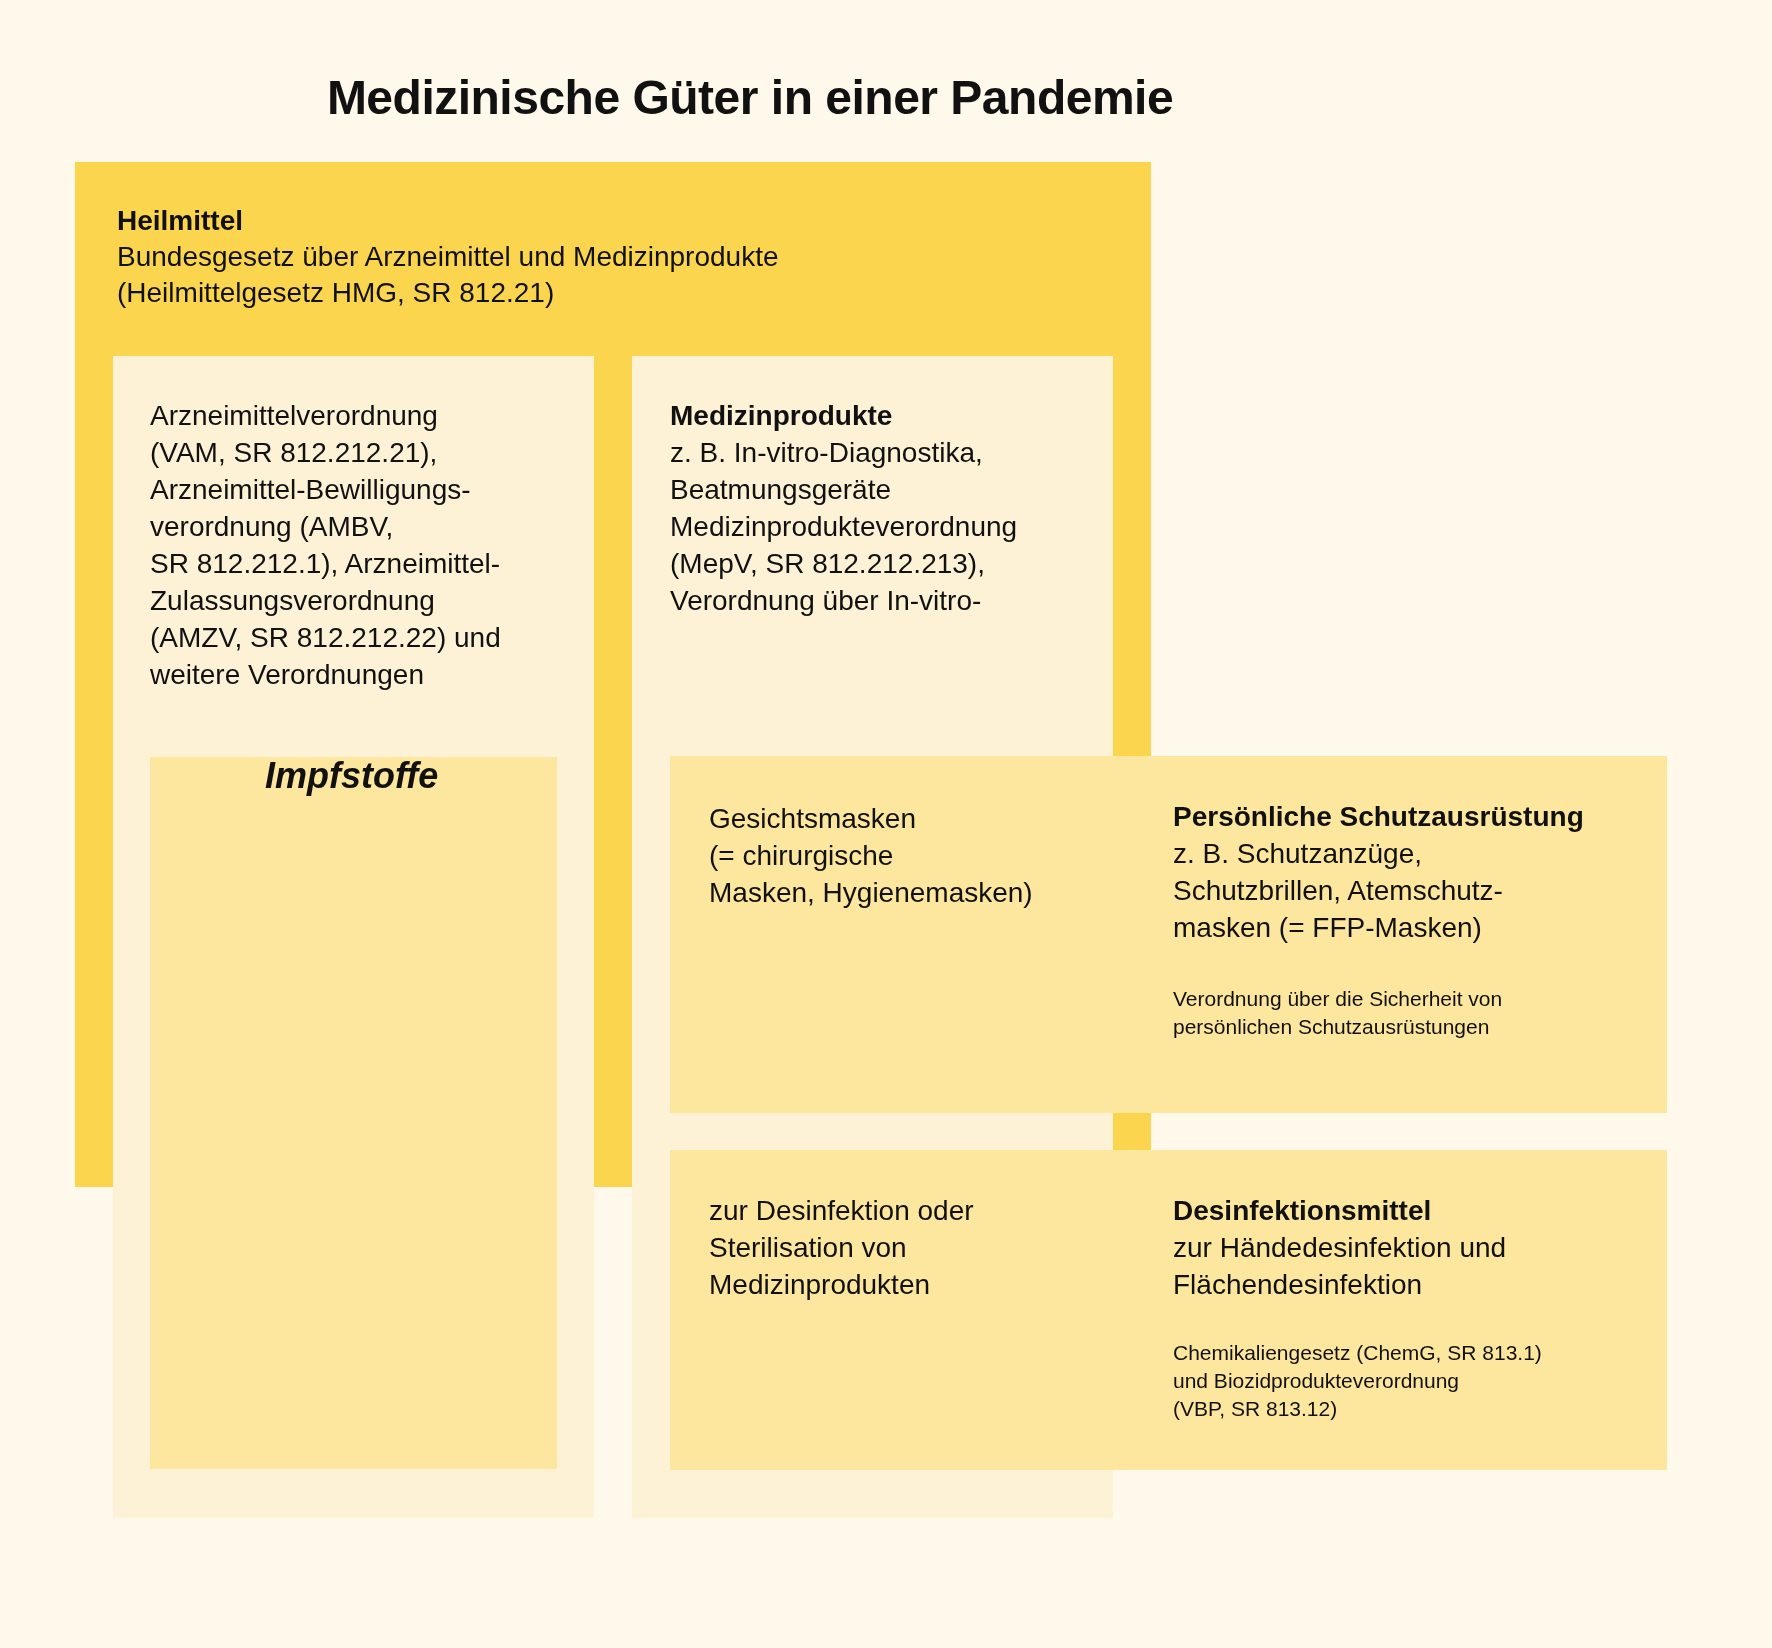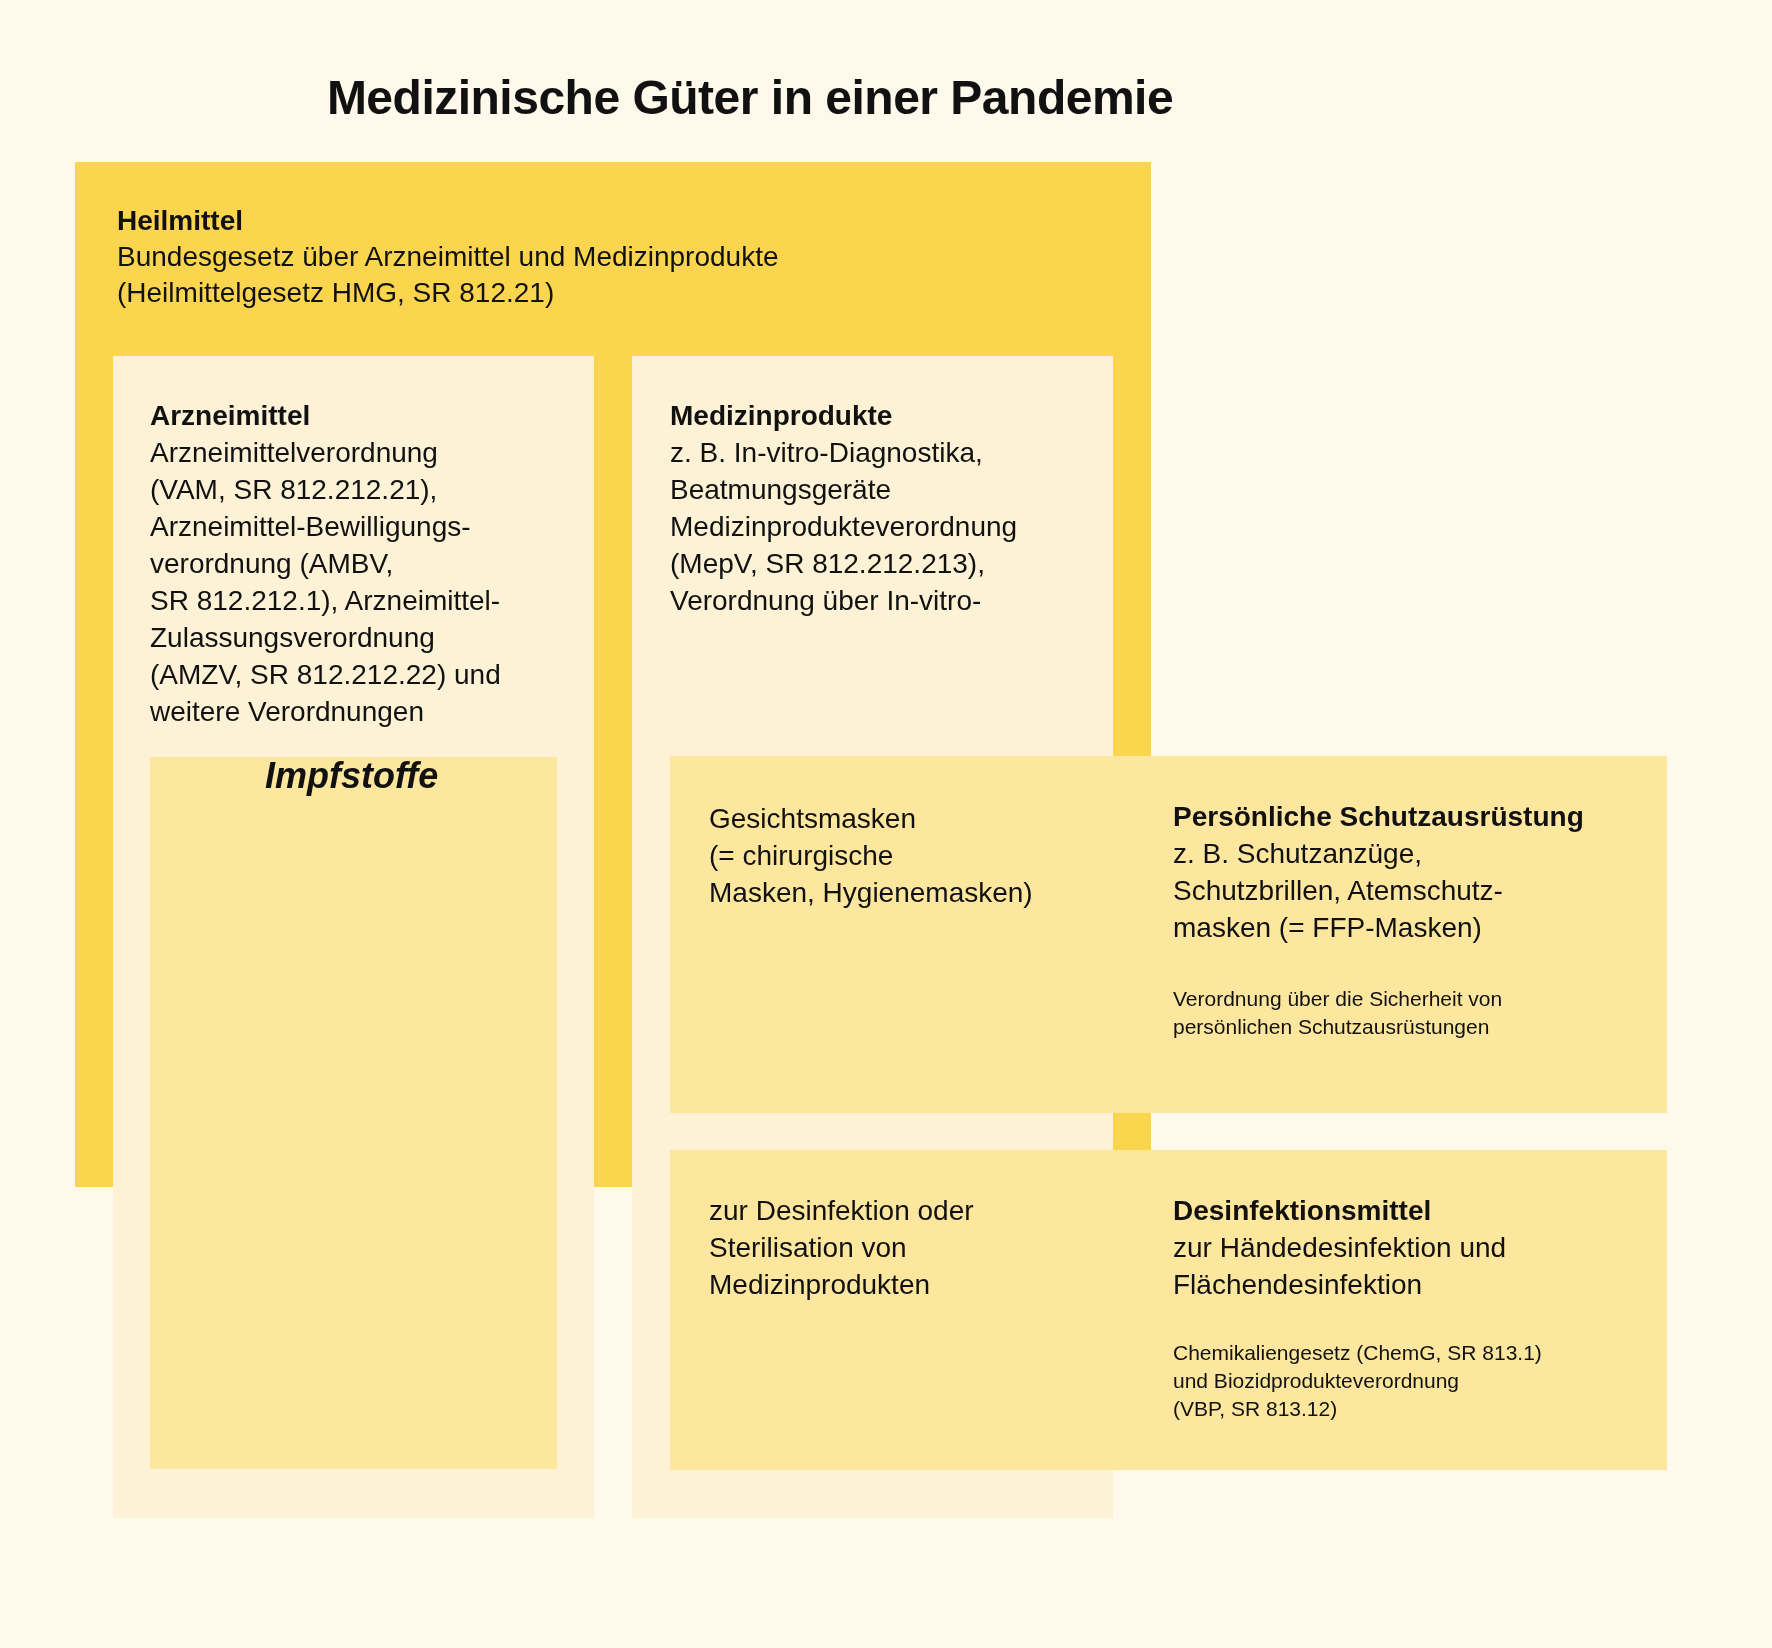--- a/index.html
+++ b/index.html
@@ -43,21 +43,20 @@
 <div id="outer-head" class="abs">
   <span class="line b">Heilmittel</span>
   <span class="line">Bundesgesetz über Arzneimittel und Medizinprodukte</span>
   <span class="line">(Heilmittelgesetz HMG, SR 812.21)</span>
 </div>
 
 <div id="col-left" class="abs"></div>
 <div id="col-right" class="abs"></div>
 
 <div id="arz-txt" class="abs txt">
-  <span class="line b">Arzneimittel</span>
   <span class="line">Arzneimittelverordnung</span>
   <span class="line">(VAM, SR 812.212.21),</span>
   <span class="line">Arzneimittel-Bewilligungs-</span>
   <span class="line">verordnung (AMBV,</span>
   <span class="line">SR 812.212.1), Arzneimittel-</span>
   <span class="line">Zulassungsverordnung</span>
   <span class="line">(AMZV, SR 812.212.22) und</span>
   <span class="line">weitere Verordnungen</span>
 </div>
 

